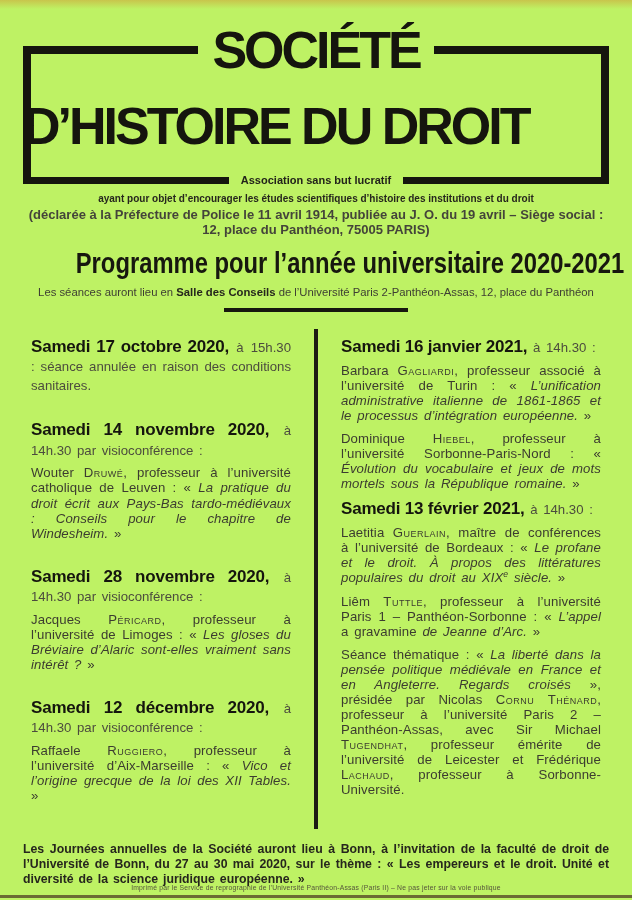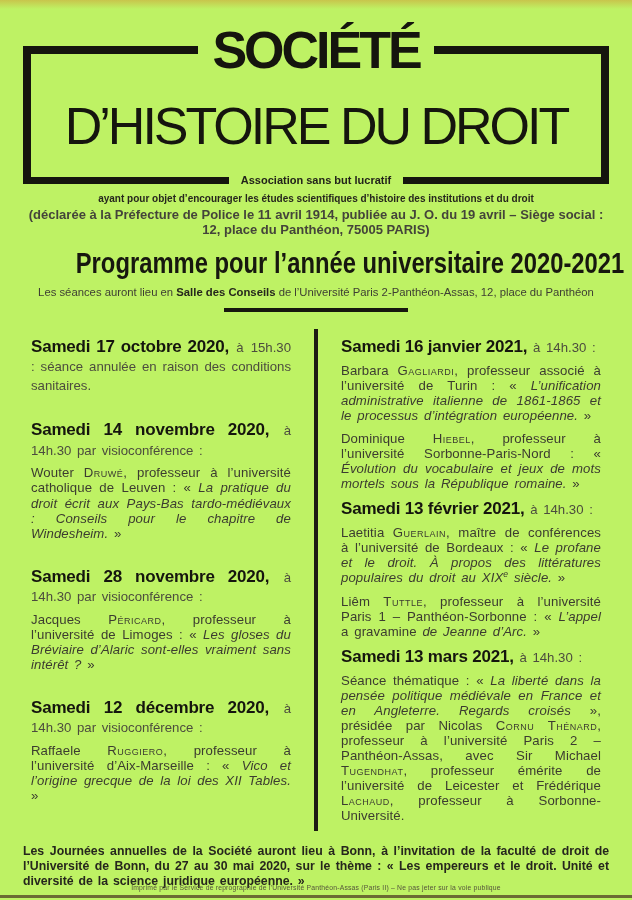--- a/index.html
+++ b/index.html
@@ -26,22 +26,22 @@
   
   .mast { position: relative; }
   .mast-row { display:flex; align-items:center; }
   .hline { flex:1; height:8px; background:#15150e; }
   .hline-sm { flex:1; height:7px; background:#15150e; }
   .big1 {
     font-size:52px; font-weight:bold; letter-spacing:-3px;
     color:#15150e; line-height:1; padding:0 14px; white-space:nowrap;
   }
   .big2 {
-    font-size:52px; font-weight:normal; letter-spacing:-3px;
-    color:#15150e; line-height:1; text-align:center; margin-top:24px;
+    font-size:52px; font-weight:bold; letter-spacing:-3px;
+    color:#15150e; line-height:1; text-align:left; margin-top:24px;
     white-space:nowrap;
   }
   .assoc {
     font-size:11px; font-weight:bold; color:#22221a;
     padding:0 12px; white-space:nowrap;
   }
   .mast-row2 { margin-top:22px;justify-content:space-between; }
   .vbar { position:absolute; width:8px; background:#15150e; top:22px; bottom:4px; }
   .vbar.vl { left:0; } .vbar.vr { right:0; }
 
@@ -160,21 +160,20 @@
         <p class="heading"><span class="run-d">Samedi 16 janvier 2021,</span><span class="run-r"> à 14h.30 :</span></p>
         <p class="para"><span class="run-n">Barbara </span><span class="run-sc">Gagliardi</span><span class="run-n">, professeur associé à l’université de Turin : « </span><span class="run-i">L’unification administrative italienne de 1861-1865 et le processus d’intégration européenne.</span><span class="run-n"> »</span></p>
         <p class="para"><span class="run-n">Dominique </span><span class="run-sc">Hiebel</span><span class="run-n">, professeur à l’université Sorbonne-Paris-Nord : « </span><span class="run-i">Évolution du vocabulaire et jeux de mots mortels sous la République romaine.</span><span class="run-n"> »</span></p>
       </div>
       <div class="session">
         <p class="heading"><span class="run-d">Samedi 13 février 2021,</span><span class="run-r"> à 14h.30 :</span></p>
         <p class="para"><span class="run-n">Laetitia </span><span class="run-sc">Guerlain</span><span class="run-n">, maître de conférences à l’université de Bordeaux : « </span><span class="run-i">Le profane et le droit. À propos des littératures populaires du droit au XIX</span><span class="run-sup">e</span><span class="run-i"> siècle.</span><span class="run-n"> »</span></p>
         <p class="para"><span class="run-n">Liêm </span><span class="run-sc">Tuttle</span><span class="run-n">, professeur à l’université Paris 1 – Panthéon-Sorbonne : « </span><span class="run-i">L’appel</span><span class="run-n"> a gravamine </span><span class="run-i">de Jeanne d’Arc.</span><span class="run-n"> »</span></p>
       </div>
       <div class="session">
-        <p class="heading"><span class="run-d">Samedi 13 mars 2021,</span><span class="run-r"> à 14h.30 :</span></p>
         <p class="para"><span class="run-n">Séance thématique : « </span><span class="run-i">La liberté dans la pensée politique médiévale en France et en Angleterre. Regards croisés</span><span class="run-n"> », présidée par Nicolas </span><span class="run-sc">Cornu Thénard</span><span class="run-n">, professeur à l’université Paris 2 – Panthéon-Assas, avec Sir Michael </span><span class="run-sc">Tugendhat</span><span class="run-n">, professeur émérite de l’université de Leicester et Frédérique </span><span class="run-sc">Lachaud</span><span class="run-n">, professeur à Sorbonne-Université.</span></p>
       </div>
     </div>
   </div>
 
   <div class="annual">Les Journées annuelles de la Société auront lieu à Bonn, à l’invitation de la faculté de droit de l’Université de Bonn, du 27 au 30 mai 2020, sur le thème : « Les empereurs et le droit. Unité et diversité de la science juridique européenne. »</div>
 
   <div class="sigs">
     <div class="sig-left">
       <div class="sig-line">La Présidente :</div>

